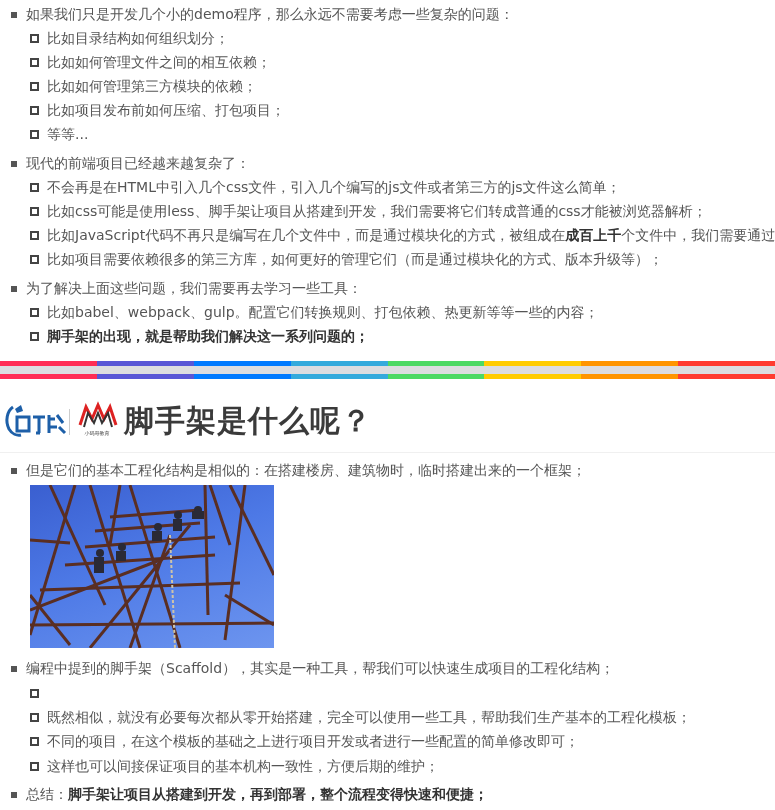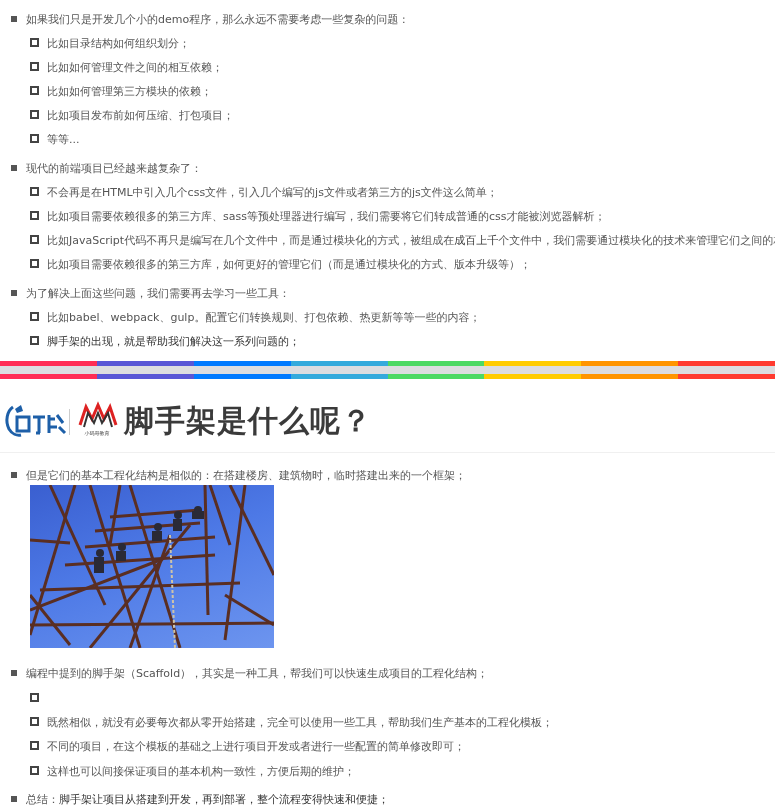--- a/index.html
+++ b/index.html
@@ -1,25 +1,25 @@
 <!DOCTYPE html>
 <html><head>
 <meta charset="utf-8">
 <style>
   html, body { margin: 0; padding: 0; }
   body {
     width: 775px; height: 810px; background: #ffffff; position: relative; overflow: hidden;
     font-family: "DejaVu Sans", "Liberation Sans", sans-serif; color: #555555;
   }
-  .line { position: absolute; font-size: 11px; line-height: 14px; white-space: nowrap; margin-top: 6px; }
+  .line { position: absolute; font-size: 14px; line-height: 14px; white-space: nowrap; }
   .l1 { left: 11px; }
   .l2 { left: 30px; }
   .b1 { display: inline-block; width: 6px; height: 6px; background: #555; margin-right: 9px; vertical-align: 1px; }
   .b2 { display: inline-block; width: 5px; height: 5px; border: 2px solid #444; margin-right: 8px; vertical-align: 0px; box-sizing: content-box; }
-  .bold { font-weight: normal; color: #333; }
+  .bold { font-weight: bold; color: #333; }
   .stripes { position: absolute; left: 0; top: 361px; width: 775px; height: 18px; }
   .stripe-row { position: absolute; left: 0; width: 775px; height: 5px; display: flex; }
   .stripe-row div { flex: 1; }
   .stripe-mid { position: absolute; left: 0; top: 5px; width: 775px; height: 8px; background: #dcdde0; }
   .title-area { position: absolute; left: 0; top: 397px; width: 641px; height: 50px; }
   .title { position: absolute; left: 124px; top: 2px; font-size: 30px; font-weight: bold; color: #3a3a3a; line-height: 44px; letter-spacing: 1px; }
   .title-rule { position: absolute; left: 0; top: 452px; width: 775px; height: 1px; background: #f0f0f0; }
   .photo { position: absolute; left: 30px; top: 485px; width: 244px; height: 163px; overflow: hidden; background: linear-gradient(160deg, #3a5fd0 0%, #4d79e6 45%, #6d95ef 100%); }
   .watermark { position: absolute; left: 600px; top: 780px; font-family: "DejaVu Sans", sans-serif; font-size: 17px; color: #8a8a8a; margin-top: 47px; }
 </style>
@@ -28,21 +28,21 @@
 
 <div class="line l1" style="top:7px"><span class="b1"></span><span>如果我们只是开发几个小的demo程序，那么永远不需要考虑一些复杂的问题：</span></div>
 <div class="line l2" style="top:31px"><span class="b2"></span><span>比如目录结构如何组织划分；</span></div>
 <div class="line l2" style="top:55px"><span class="b2"></span><span>比如如何管理文件之间的相互依赖；</span></div>
 <div class="line l2" style="top:79px"><span class="b2"></span><span>比如如何管理第三方模块的依赖；</span></div>
 <div class="line l2" style="top:103px"><span class="b2"></span><span>比如项目发布前如何压缩、打包项目；</span></div>
 <div class="line l2" style="top:127px"><span class="b2"></span><span>等等...</span></div>
 
 <div class="line l1" style="top:156px"><span class="b1"></span><span>现代的前端项目已经越来越复杂了：</span></div>
 <div class="line l2" style="top:180px"><span class="b2"></span><span>不会再是在HTML中引入几个css文件，引入几个编写的js文件或者第三方的js文件这么简单；</span></div>
-<div class="line l2" style="top:204px"><span class="b2"></span><span>比如项目需要依赖很多的第三方库、sass等预处理器进行编写，我们需要将它们转成普通的css才能被浏览器解析；</span></div>
+<div class="line l2" style="top:204px"><span class="b2"></span><span>比如css可能是使用less、脚手架让项目从搭建到开发，我们需要将它们转成普通的css才能被浏览器解析；</span></div>
 <div class="line l2" style="top:228px"><span class="b2"></span><span>比如JavaScript代码不再只是编写在几个文件中，而是通过模块化的方式，被组成在</span><span class="bold">成百上千</span><span>个文件中，我们需要通过模块化的技术来管理它们之间的相互依赖；</span></div>
 <div class="line l2" style="top:252px"><span class="b2"></span><span>比如项目需要依赖很多的第三方库，如何更好的管理它们（而是通过模块化的方式、版本升级等）；</span></div>
 
 <div class="line l1" style="top:281px"><span class="b1"></span><span>为了解决上面这些问题，我们需要再去学习一些工具：</span></div>
 <div class="line l2" style="top:305px"><span class="b2"></span><span>比如babel、webpack、gulp。配置它们转换规则、打包依赖、热更新等等一些的内容；</span></div>
 <div class="line l2" style="top:329px"><span class="b2"></span><span class="bold">脚手架的出现，就是帮助我们解决这一系列问题的；</span></div>
 
 <div class="stripes">
   <div class="stripe-row" style="top:0" id="stripeTop">
       <div style="background: rgb(255, 45, 85);"></div>

